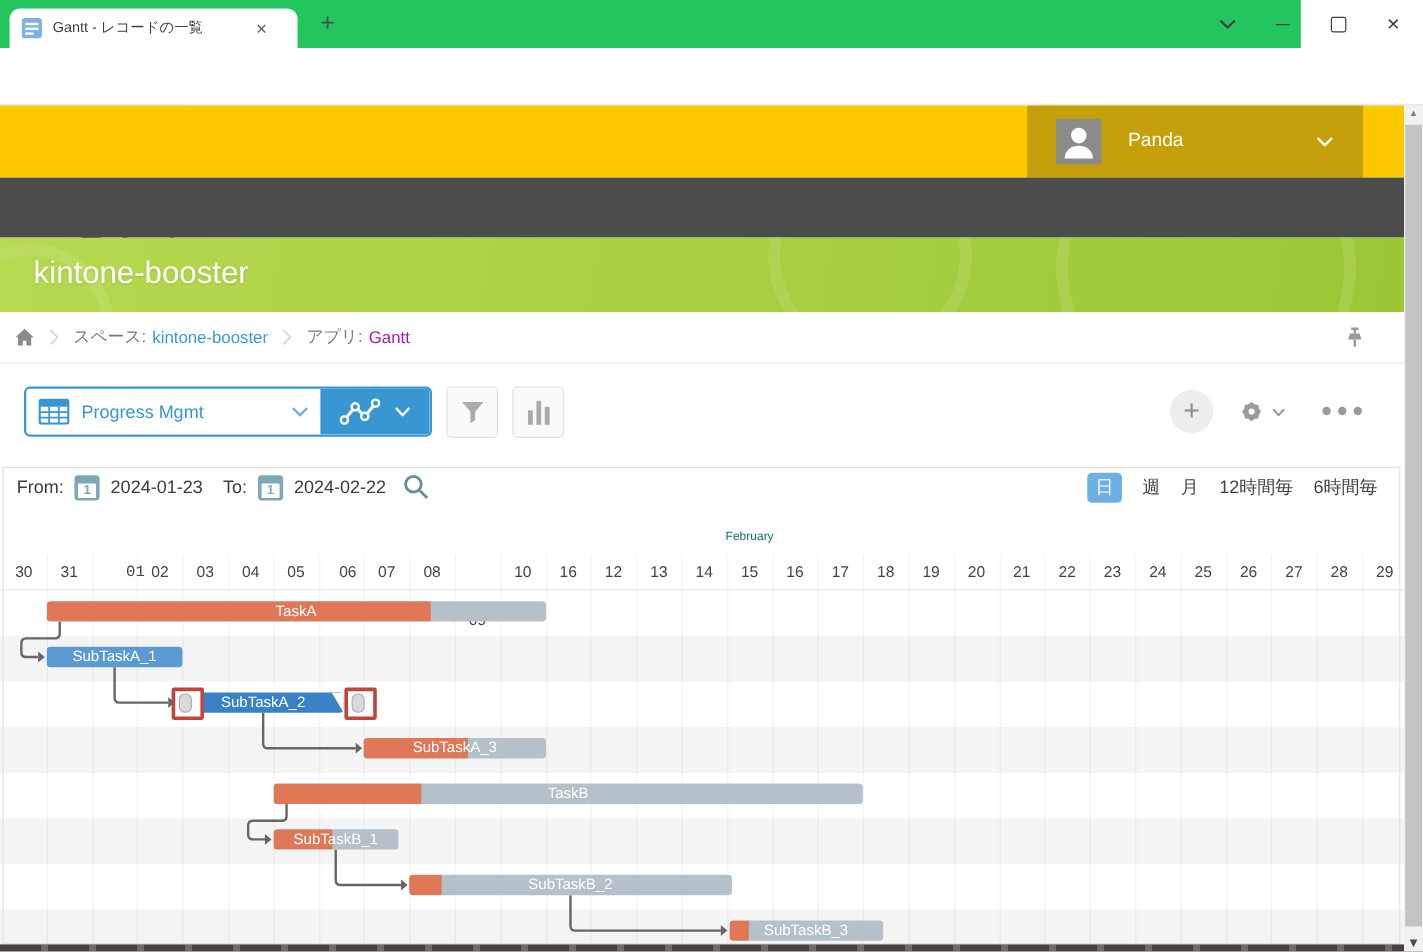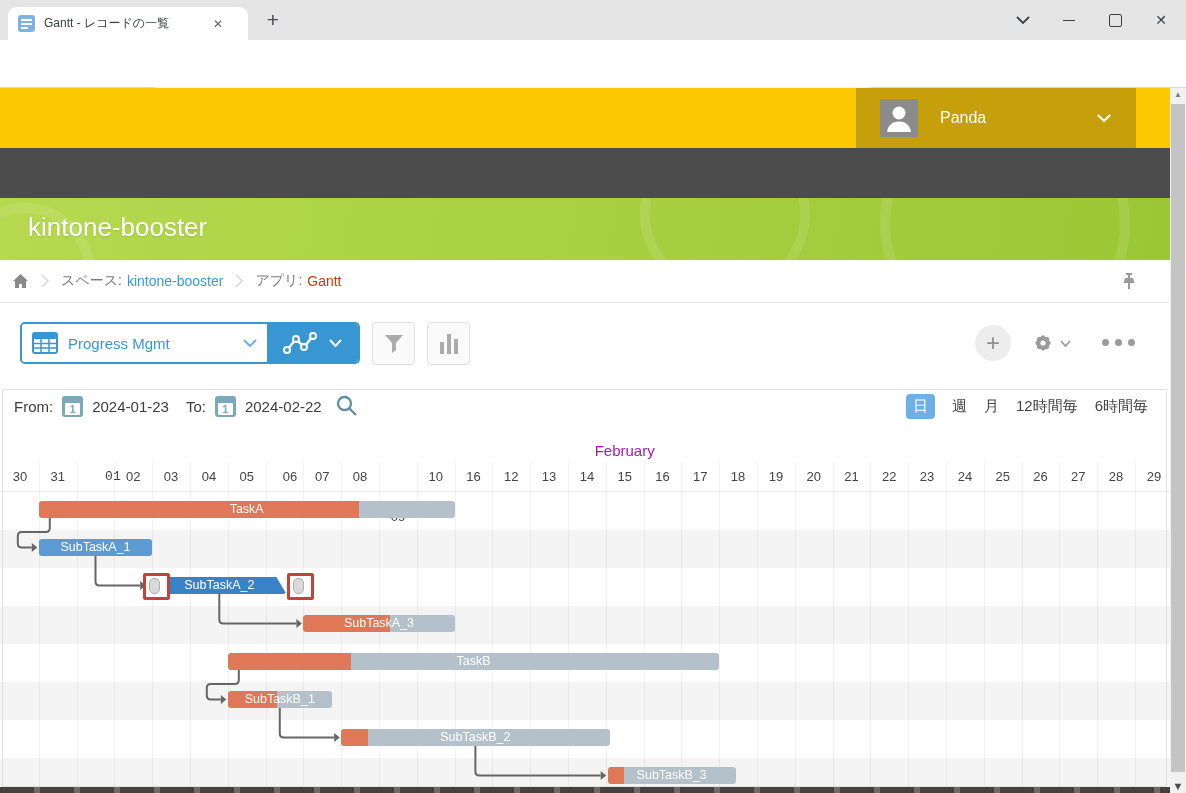--- a/index.html
+++ b/index.html
@@ -1,20 +1,20 @@
 <!DOCTYPE html>
 <html><head>
 <meta charset="utf-8">
 <style>
   html,body{margin:0;padding:0;background:#888;}
   .screen{position:relative;width:1186px;height:793px;background:#fff;overflow:hidden;
     font-family:"Liberation Sans","DejaVu Sans",sans-serif;-webkit-font-smoothing:antialiased;}
   .abs{position:absolute;}
   
-  .tabstrip{position:absolute;left:0;top:0;width:1186px;height:40px;background:#e5e5e5;}
+  .tabstrip{position:absolute;left:0;top:0;width:1084px;height:40px;background:#22c55e;}
   .tab{position:absolute;left:8px;top:7px;width:240px;height:33px;background:#fff;border-radius:9px 9px 0 0;
     display:flex;align-items:center;padding:0 10px;box-sizing:border-box;gap:9px;}
   .tab-title{font-size:12px;color:#3c4043;white-space:nowrap;overflow:hidden;text-overflow:ellipsis;max-width:160px;flex:1;}
   .tab-close{color:#5f6368;font-size:12px;line-height:12px;cursor:default;}
   .newtab{position:absolute;left:260px;top:8px;width:26px;height:26px;color:#4b4f54;font-size:21px;line-height:24px;text-align:center;}
   .winctl{position:absolute;top:0;height:40px;display:flex;align-items:center;justify-content:center;width:46px;color:#3c4043;}
   .winbox{width:11px;height:11px;border:1.5px solid #3c4043;border-radius:2px;}
   .winmin{width:12px;height:0;border-top:1.6px solid #3c4043;}
   
   .toolbar{position:absolute;left:0;top:40px;width:1186px;height:48px;background:#fff;border-bottom:1px solid #d5d8dc;box-sizing:border-box;}
@@ -48,21 +48,21 @@
     display:flex;align-items:center;justify-content:center;}
   
   .banner{position:absolute;left:0;top:198px;width:1170px;height:62px;background:linear-gradient(100deg,#b5d94f,#9cc735);overflow:hidden;}
   .ring{position:absolute;border:10px solid rgba(255,255,255,0.10);border-radius:50%;}
   .banner-title{position:absolute;left:28px;top:14px;color:#fff;font-size:26px;text-shadow:0 1px 2px rgba(0,0,0,0.12);}
   
   .crumbbar{position:absolute;left:0;top:260px;width:1170px;height:43px;background:#fff;border-bottom:1px solid #e5e5e5;
     box-sizing:border-box;display:flex;align-items:center;padding-left:12px;gap:12px;}
   .crumb{font-size:14px;color:#7a7a7a;display:flex;gap:5px;align-items:center;}
   .crumb a{color:#3a99d8;text-decoration:none;}
-  .crumb .dark{color:#c2410c;}
+  .crumb .dark{color:#a21caf;}
   .pin{position:absolute;right:32px;top:12px;}
   
   .vtools{position:absolute;left:0;top:303px;width:1170px;height:82px;background:#fff;padding-left:16px;}
   .viewctl{position:absolute;left:20px;top:19px;height:42px;display:flex;border:2px solid #3897d3;border-radius:5px;box-sizing:border-box;overflow:hidden;}
   .viewctl-left{width:245px;background:#fff;display:flex;align-items:center;gap:10px;padding:0 10px;box-sizing:border-box;}
   .viewctl-name{flex:1;font-size:15px;color:#3897d3;white-space:nowrap;}
   .viewctl-right{width:91px;background:#3897d3;display:flex;align-items:center;justify-content:center;gap:12px;}
   .sqbtn{position:absolute;top:19px;width:43px;height:43px;background:#fafafa;border:1px solid #e2e2e2;border-radius:4px;
     box-sizing:border-box;display:flex;align-items:center;justify-content:center;}
   .bars3{display:flex;align-items:flex-end;gap:3px;height:20px;}
@@ -75,21 +75,21 @@
   .rangebar{position:absolute;left:0;top:385px;width:1170px;height:47px;background:#fff;}
   .rangerow{position:absolute;left:14px;top:9px;display:flex;align-items:center;gap:9px;font-size:15px;color:#3c3c3c;}
   .cal{width:21px;height:21px;background:#7ea8b8;border-radius:3px;position:relative;}
   .cal span{position:absolute;left:3px;right:3px;top:7px;bottom:2px;background:#fff;color:#7ea8b8;font-size:11px;
     font-weight:bold;display:flex;align-items:center;justify-content:center;border-radius:1px;}
   .units{position:absolute;right:22px;top:8px;display:flex;align-items:center;gap:17px;height:27px;font-size:15px;color:#444;}
   .unit-active{background:#6cb0e6;color:#fff;border-radius:4px;padding:3px 7px;}
   
   .plugin-frame{position:absolute;left:2px;top:389px;width:1165px;height:398px;border:1px solid #e0e0e0;box-sizing:border-box;pointer-events:none;}
   .gantt{position:absolute;left:0;top:432px;width:1170px;height:355px;overflow:hidden;background:#fff;}
-  .gmonth{position:absolute;top:10px;font-size:15px;color:#a21caf;text-align:center;}
+  .gmonth{position:absolute;top:10px;font-size:10px;color:#0f766e;text-align:center;}
   .gday{position:absolute;top:37px;font-size:13px;color:#444;text-align:center;}
   .grow{position:absolute;left:0;width:1170px;height:38px;}
   .grow.alt{background:#f4f4f5;}
   .vline{position:absolute;top:30px;width:1px;background:rgba(0,0,0,0.05);}
   .gridtop{position:absolute;left:0;top:59px;width:1170px;height:1px;background:#e8e8e8;}
   .bar{position:absolute;height:17px;border-radius:3px;overflow:hidden;}
   .bar-fill{position:absolute;left:0;top:0;bottom:0;border-radius:3px 0 0 3px;}
   .bar-label{position:absolute;left:0;right:0;top:0;bottom:0;color:#fff;font-size:12.5px;line-height:17px;text-align:center;white-space:nowrap;}
   .notch{position:absolute;right:0;top:0;width:10px;height:17px;background:#fff;clip-path:polygon(0 0,100% 0,100% 100%);}
   .handlebox{position:absolute;width:27px;height:27px;border:3px solid #c0443a;background:#fdfdfd;border-radius:2px;box-sizing:border-box;}

